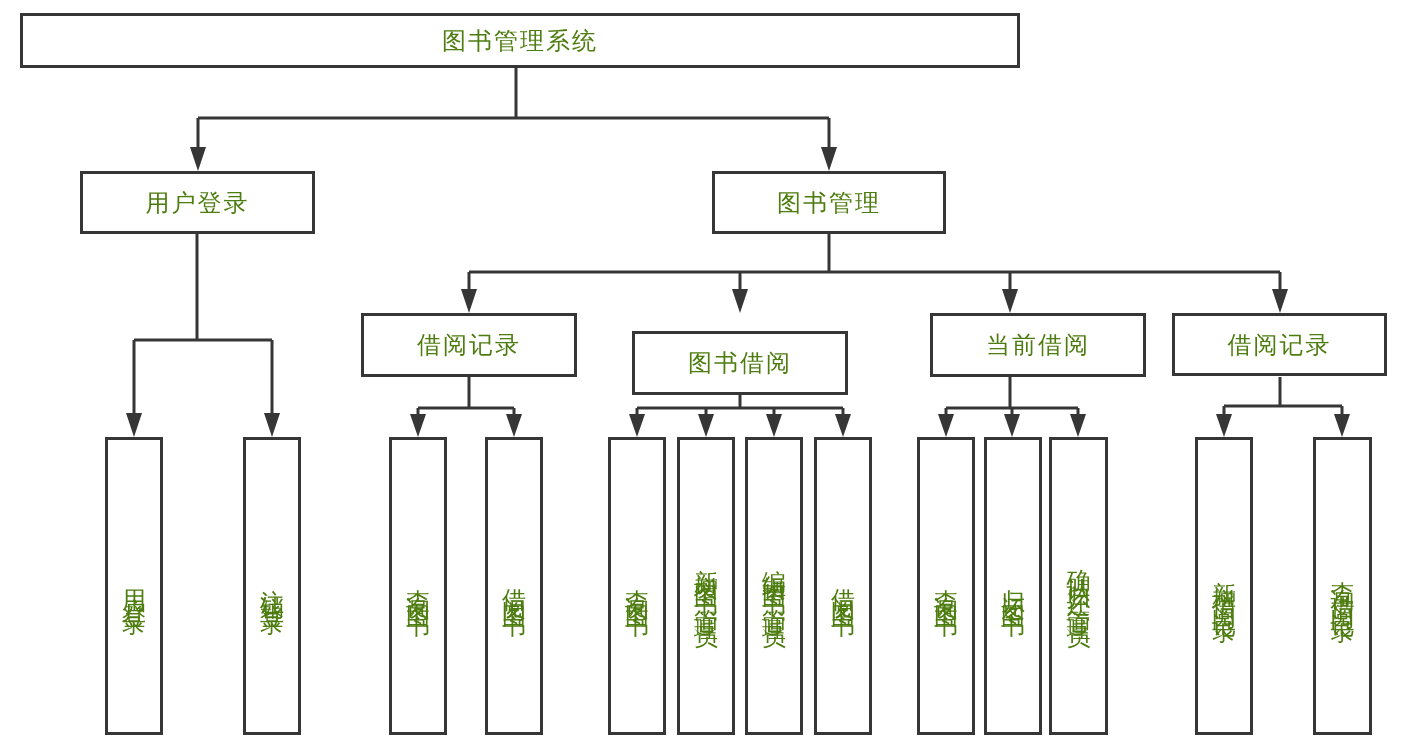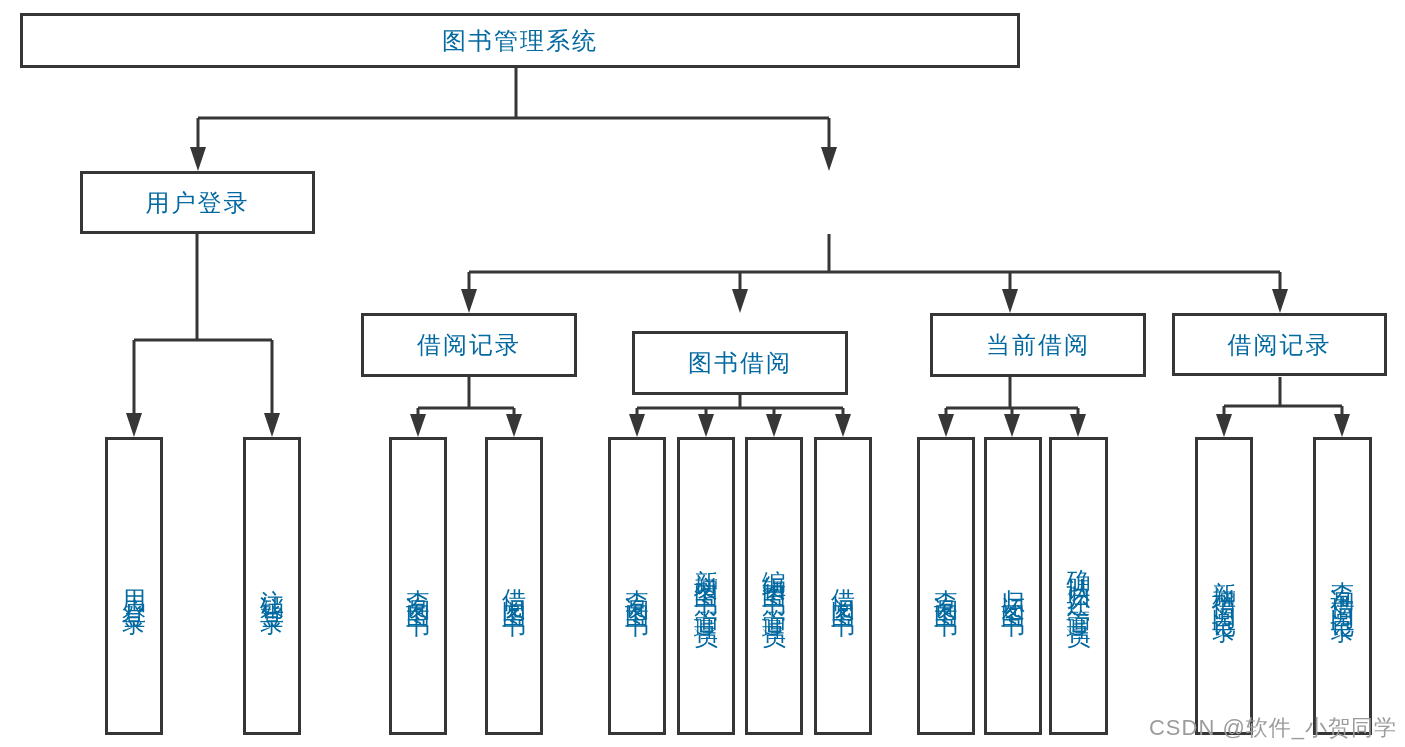--- a/index.html
+++ b/index.html
@@ -24,21 +24,21 @@
     pointer-events: none;
   }
   .node {
     position: absolute;
     box-sizing: border-box;
     border: 3px solid #363636;
     background: #ffffff;
     display: flex;
     align-items: center;
     justify-content: center;
-    color: #0369a1;
+    color: #4d7c0f;
   }
   .node .h-label {
     font-size: 24px;
     letter-spacing: 2px;
     white-space: nowrap;
   }
   .leaf .v-label {
     writing-mode: vertical-rl;
     text-orientation: mixed;
     font-size: 24px;
@@ -123,20 +123,23 @@
     </g>
   </svg>
 
   <div class="node n-root">
     <span class="h-label">图书管理系统</span>
   </div>
 
   <div class="node n-login">
     <span class="h-label">用户登录</span>
   </div>
+  <div class="node n-mgmt">
+    <span class="h-label">图书管理</span>
+  </div>
 
   <div class="node n-g1">
     <span class="h-label">借阅记录</span>
   </div>
   <div class="node n-g2">
     <span class="h-label">图书借阅</span>
   </div>
   <div class="node n-g3">
     <span class="h-label">当前借阅</span>
   </div>
@@ -181,15 +184,14 @@
     <span class="v-label">确认归还（管理员）</span>
   </div>
 
   <div class="node leaf n-l12">
     <span class="v-label">新增借阅记录</span>
   </div>
   <div class="node leaf n-l13">
     <span class="v-label">查询借阅记录</span>
   </div>
 
-  <div id="watermark">CSDN @软件_小贺同学</div>
 
 </div>
 
 </body></html>

